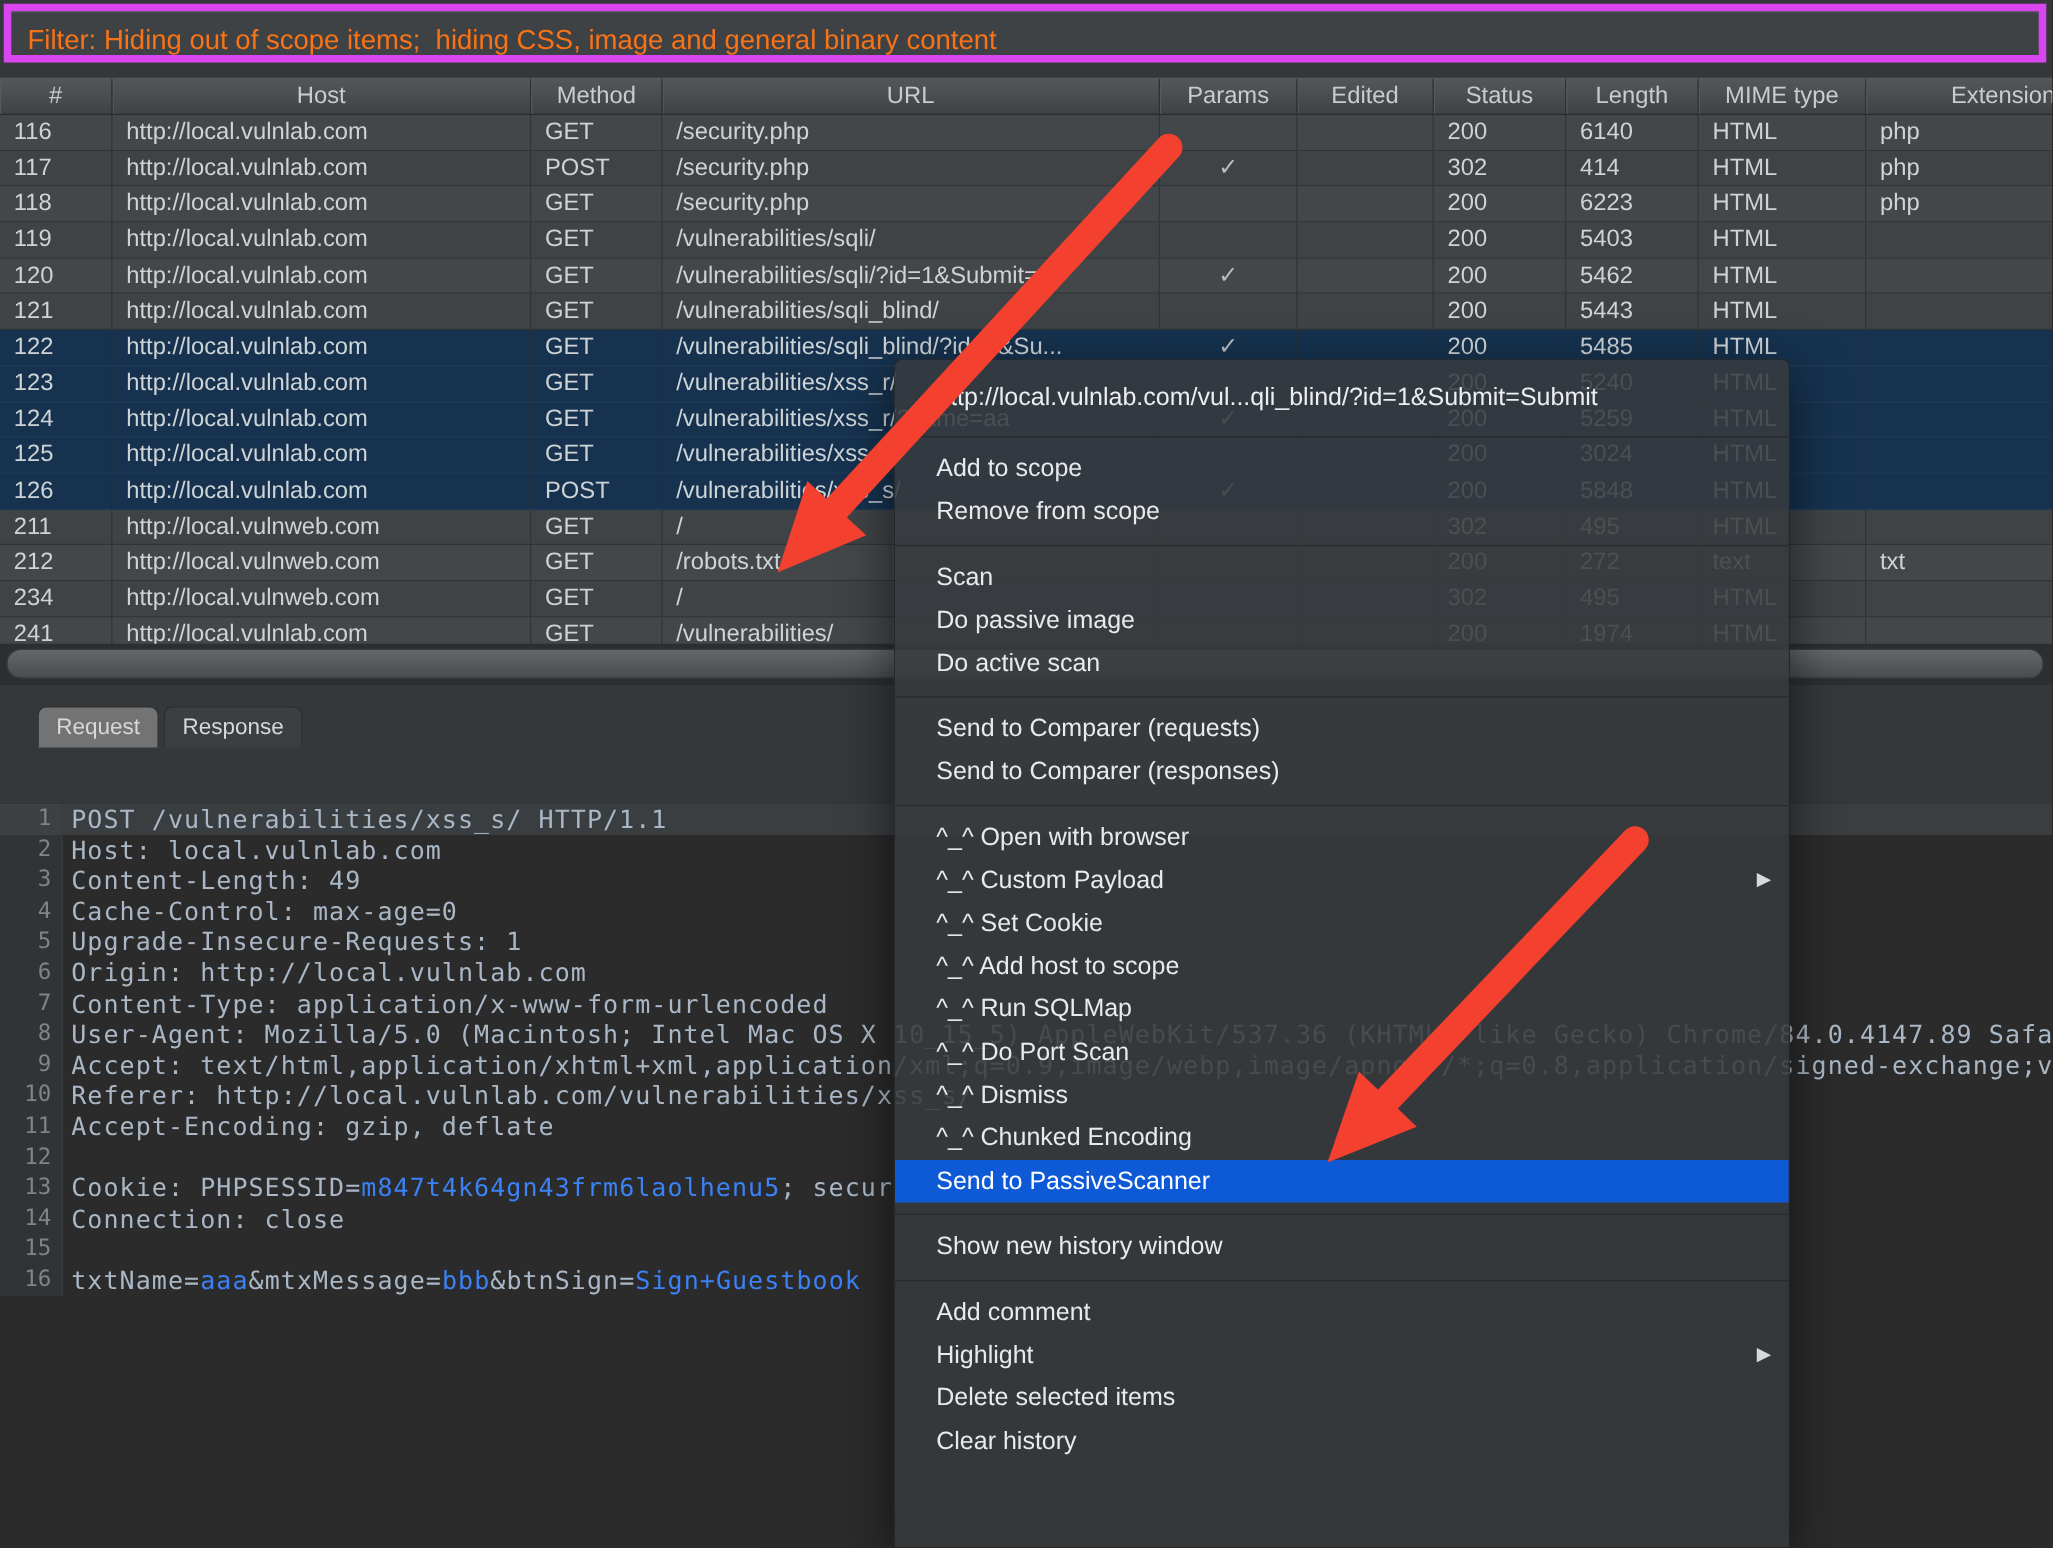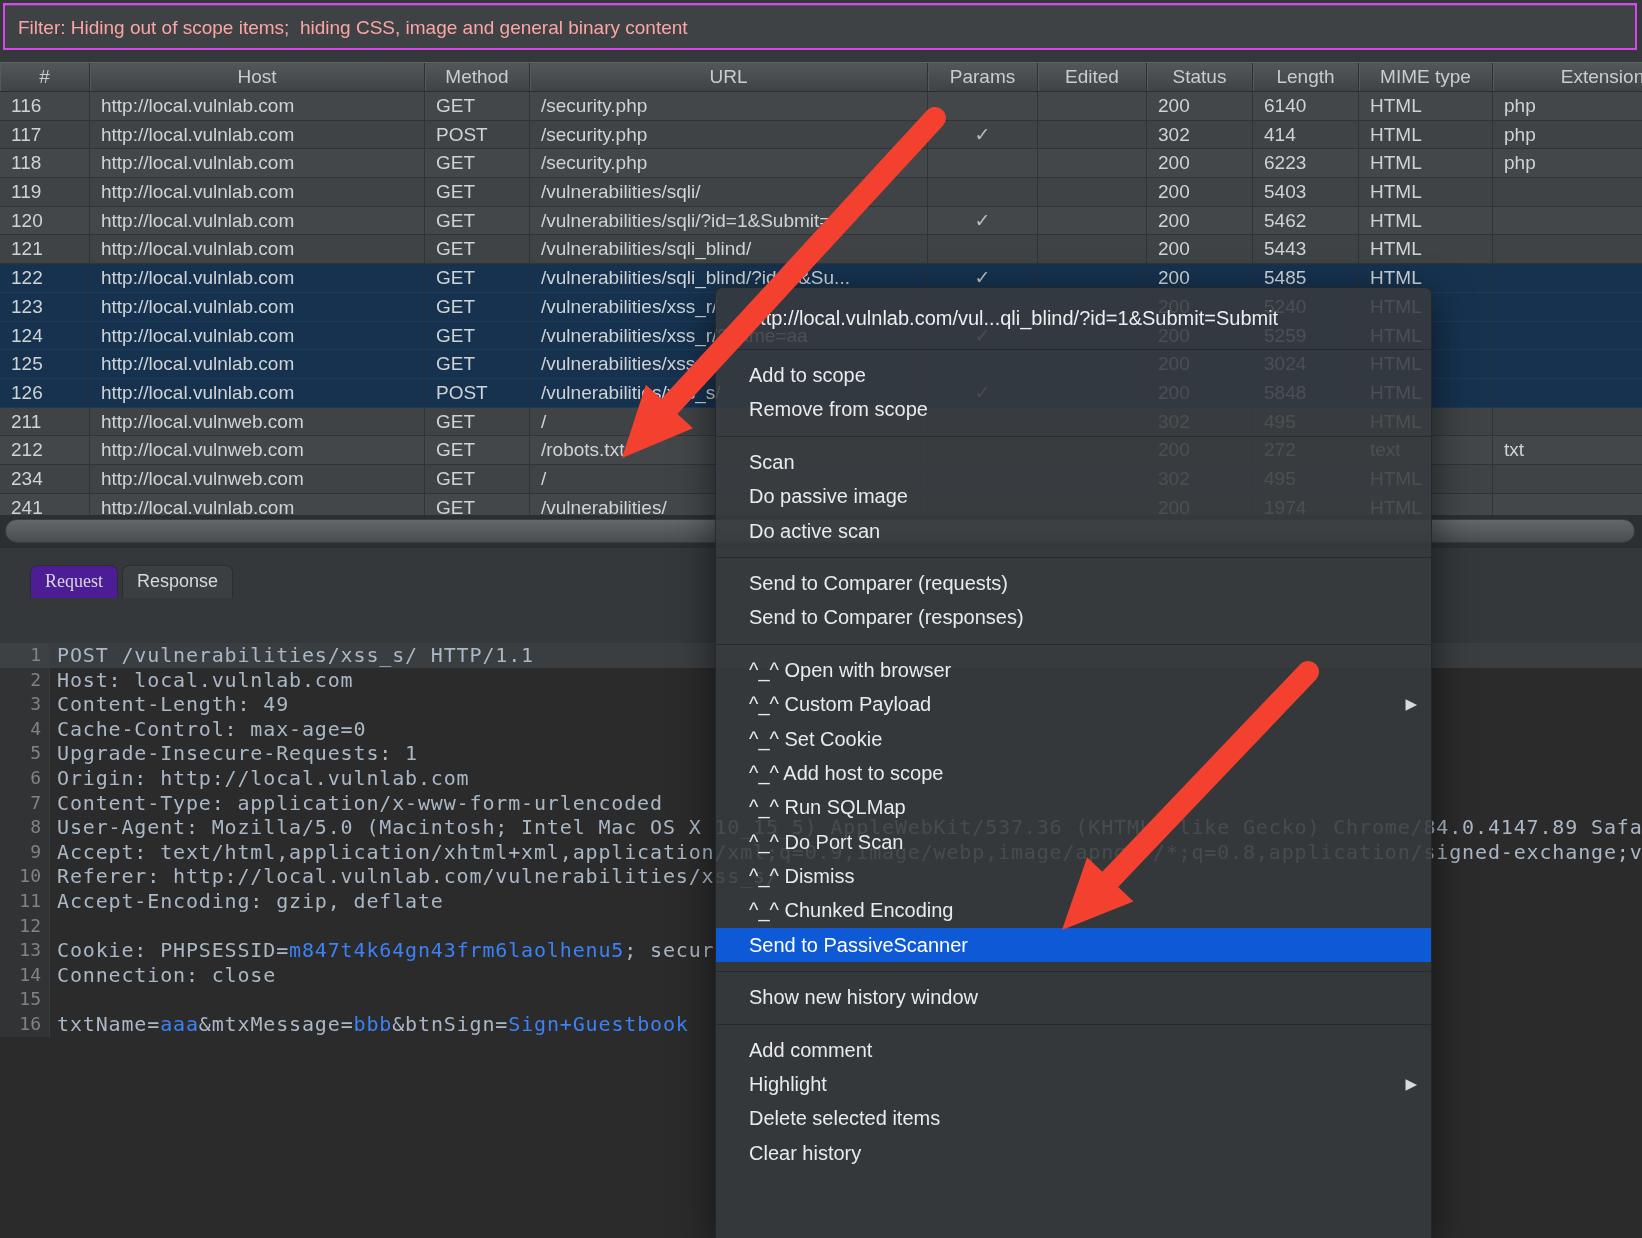--- a/index.html
+++ b/index.html
@@ -1,22 +1,22 @@
 <!DOCTYPE html>
 <html><head>
 <meta charset="utf-8">
 <style>
   html,body{margin:0;padding:0;background:#1e2021;}
   #app{position:relative;width:1642px;height:1238px;background:#34383a;overflow:hidden;
        font-family:"Liberation Sans",sans-serif;}
 
   
   .filter-bar{position:absolute;left:3px;top:3px;width:1634px;height:47px;background:#3e4245;
-      border:2px solid #d946ef;box-shadow:inset 0 1px 0 #54585b;box-sizing:border-box;
-      color:#fca5a5;font-size:19px;line-height:45px;padding-left:13px;white-space:pre;overflow:hidden;}
+      border:6px solid #d946ef;box-shadow:inset 0 1px 0 #54585b;box-sizing:border-box;
+      color:#f97316;font-size:22px;line-height:45px;padding-left:13px;white-space:pre;overflow:hidden;}
 
   
   .table-wrap{position:absolute;left:0;top:62px;width:1642px;height:486px;overflow:hidden;}
   .grid-row{display:grid;grid-template-columns:90px 335px 105px 398px 110px 109px 106px 106px 134px 220px;width:1713px;}
   .thead{height:28px;background:linear-gradient(#53575a,#3f4346);border-top:1px solid #5c6063;border-bottom:1px solid #2a2d2f;}
   .th{font-size:19px;color:#c9cccf;text-align:center;line-height:27px;border-right:1px solid #2e3133;
       box-shadow:inset 1px 0 0 #55595c;overflow:hidden;white-space:nowrap;}
   .tbody{position:relative;height:425px;overflow:hidden;background:#3f4345;}
   .tr{height:28.7px;background:#43474a;border-bottom:1px solid #313436;box-sizing:border-box;}
   .tr.alt{background:#3f4345;}
@@ -25,21 +25,21 @@
       overflow:hidden;white-space:nowrap;box-sizing:border-box;}
   .td.center{text-align:center;padding-left:0;color:#b9bdc0;}
   .hscroll{position:absolute;left:0;top:515px;width:1642px;height:33px;background:#2c2f31;}
   .hthumb{position:absolute;left:5px;top:4px;width:1630px;height:24px;border-radius:12px;
       background:linear-gradient(#63676a,#494d50);border:1px solid #3a3d3f;box-sizing:border-box;}
 
   
   .tabrow{position:absolute;left:30px;height:33px;display:flex;gap:4px;}
   .tab{background:#3b3f42;border:1px solid #2b2e31;border-bottom:none;border-radius:7px 7px 0 0;
       color:#d6d9db;font-size:18px;line-height:31px;padding:0 14px;}
-  .tab.on{background:#4c1d95;font-family:Liberation Serif, serif;}
+  .tab.on{background:#737373;}
 
   
   .editor{position:absolute;left:0;top:643px;width:1642px;height:595px;background:#2b2b2b;overflow:hidden;}
   .eline{display:flex;height:24.6px;white-space:pre;}
   .eline.hl{background:#3a3e41;}
   .ln{flex:0 0 50px;background:#313335;border-right:1px solid #3a3d40;color:#7e8487;
       font-family:"DejaVu Sans Mono",monospace;font-size:18px;line-height:24.6px;text-align:right;
       padding-right:8px;box-sizing:border-box;}
   .eline.hl .ln{background:#3d4144;}
   .code{font-family:"DejaVu Sans Mono",monospace;font-size:20px;letter-spacing:.85px;line-height:24.6px;

